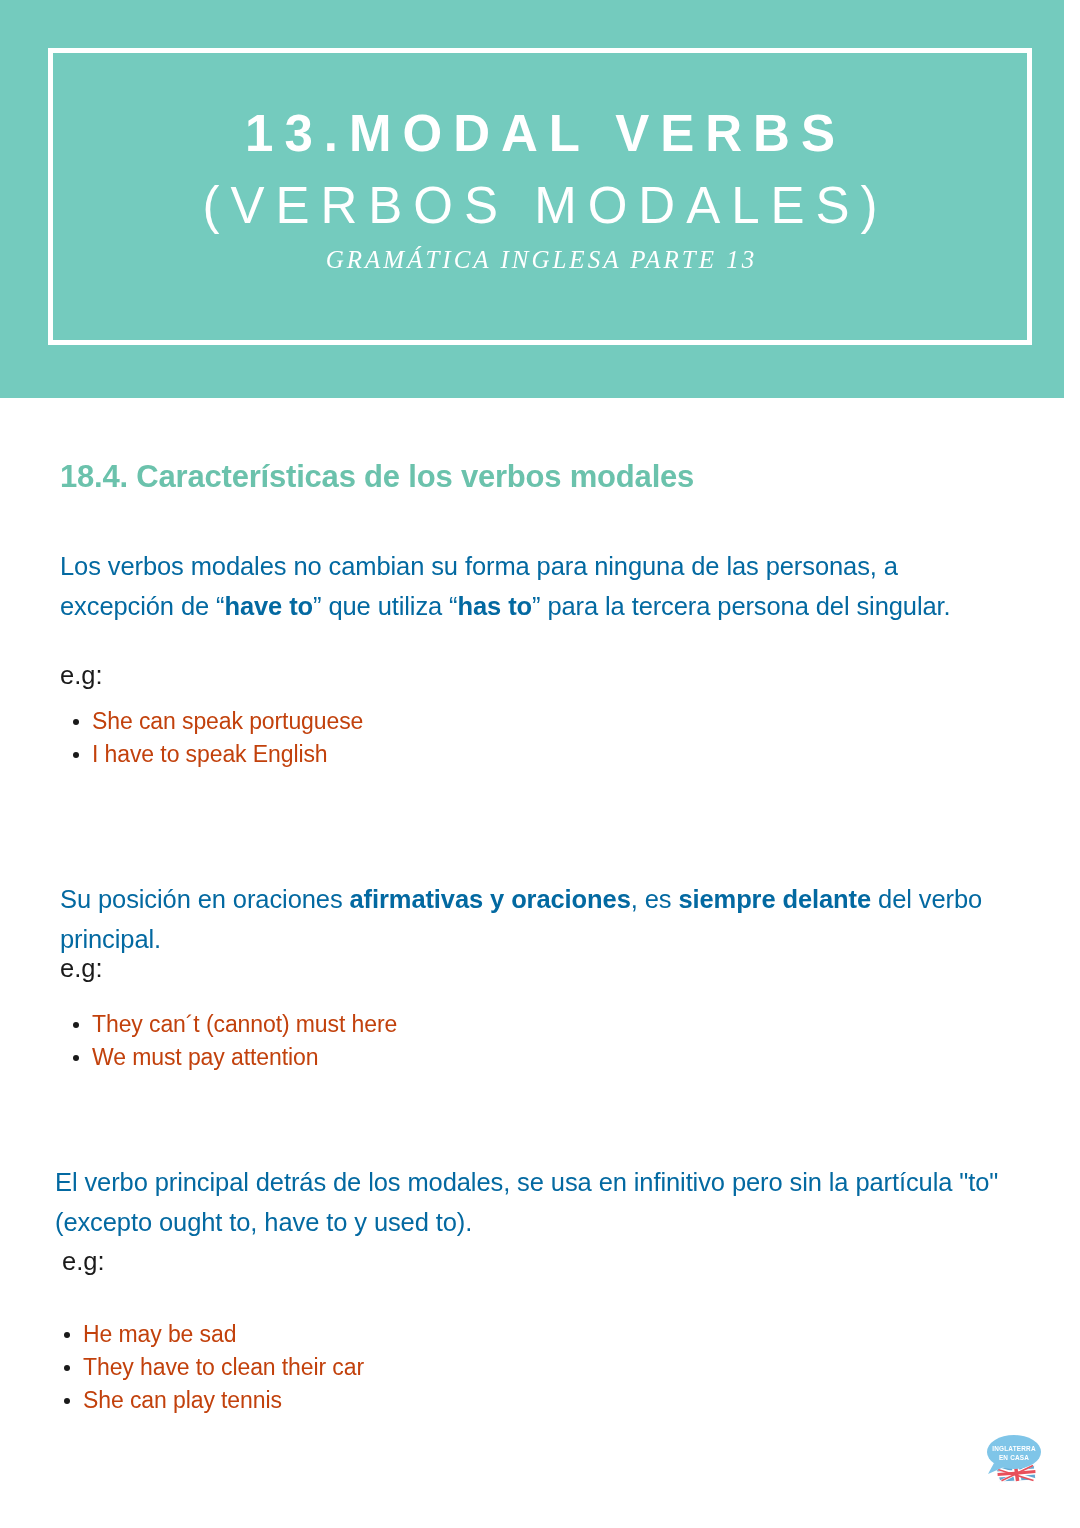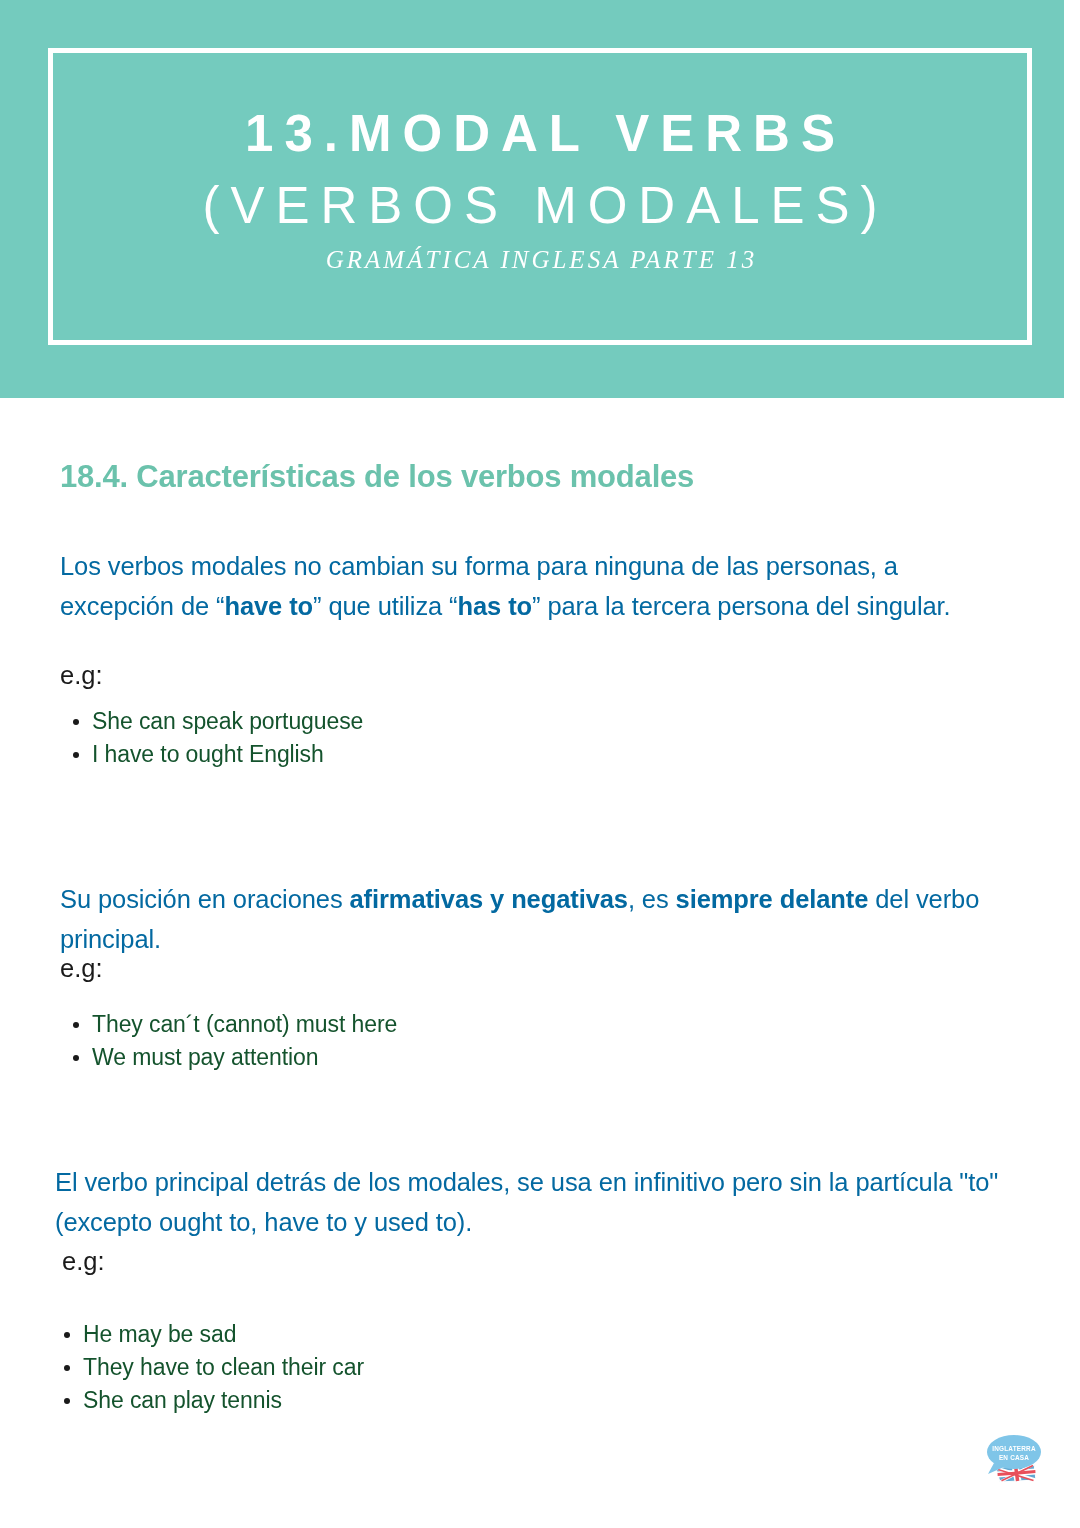--- a/index.html
+++ b/index.html
@@ -112,21 +112,21 @@
 
   ul.bullets {
     position: absolute;
     margin: 0;
     padding: 0;
     list-style: none;
   }
   ul.bullets li {
     font-size: 23px;
     line-height: 33px;
-    color: #14532d;
+    color: #c2410c;
     position: relative;
     padding-left: 28px;
     letter-spacing: -0.1px;
   }
   ul.bullets li::before {
     content: "";
     position: absolute;
     left: 9px;
     top: 14px;
     width: 6px;
@@ -161,25 +161,25 @@
   <h2 class="section-heading">18.4. Características de los verbos modales</h2>
 
   <p class="para" style="left:60px; top:122px; width:950px;">
     <span>Los verbos modales no cambian su forma para ninguna de las personas, a excepción de “</span><b>have to</b><span>” que utiliza “</span><b>has to</b><span>” para la tercera persona del singular.</span>
   </p>
 
   <div class="eg" style="left:60px; top:260px;">e.g:</div>
 
   <ul class="bullets" style="left:64px; top:307px; width:600px;">
     <li>She can speak portuguese</li>
-    <li>I have to ought English</li>
+    <li>I have to speak English</li>
   </ul>
 
   <p class="para" style="left:60px; top:455px; width:950px;">
-    <span>Su posición en oraciones </span><b>afirmativas y negativas</b><span>, es </span><b>siempre delante</b><span> del verbo principal.</span>
+    <span>Su posición en oraciones </span><b>afirmativas y oraciones</b><span>, es </span><b>siempre delante</b><span> del verbo principal.</span>
   </p>
 
   <div class="eg" style="left:60px; top:553px;">e.g:</div>
 
   <ul class="bullets" style="left:64px; top:610px; width:600px;">
     <li>They can´t (cannot) must here</li>
     <li>We must pay attention</li>
   </ul>
 
   <p class="para" style="left:55px; top:738px; width:960px;">El verbo principal detrás de los modales, se usa en infinitivo pero sin la partícula "to" (excepto ought to, have to y used to).</p>

